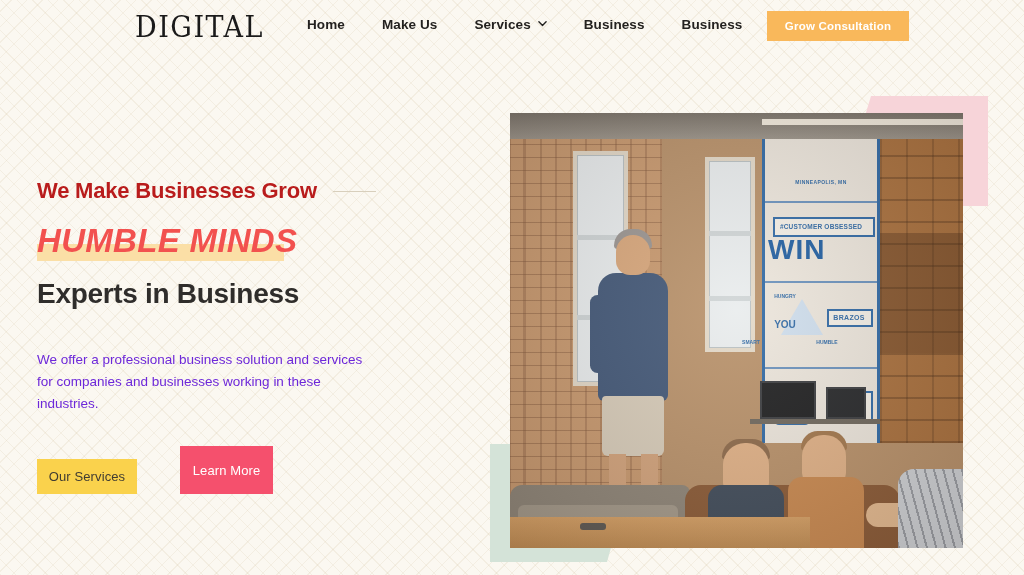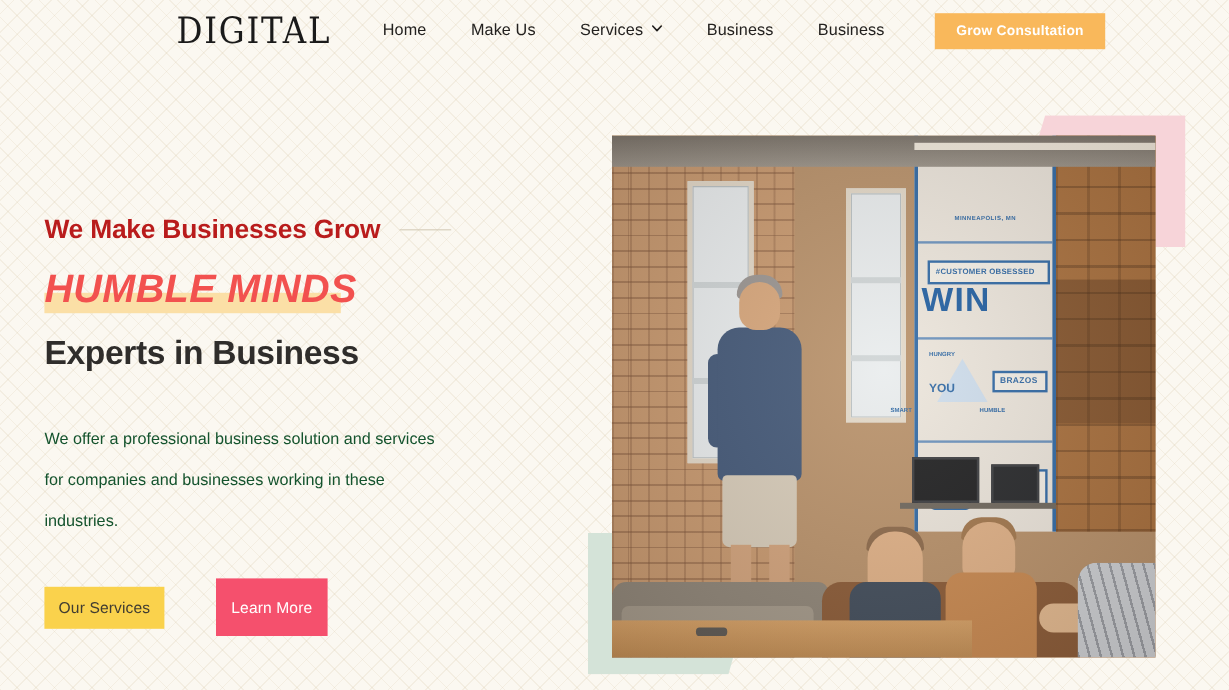--- a/index.html
+++ b/index.html
@@ -21,21 +21,20 @@
   }
 
   
   #site-header {
     position: absolute;
     top: 0; left: 0;
     width: 922px;
     height: 52px;
     display: flex;
     align-items: center;
-    margin-left: 12px;
   }
 
   #brand-logo {
     position: absolute;
     left: 135px;
     top: 8px;
     font-family: "DejaVu Serif", serif;
     font-size: 27px;
     letter-spacing: 1.5px;
     color: #1a1a1a;
@@ -52,21 +51,21 @@
     display: flex;
     align-items: center;
     gap: 0px;
   }
 
   .nav-item {
     display: flex;
     align-items: center;
     gap: 7px;
     font-size: 13.5px;
-    font-weight: normal;
+    font-weight: bold;
     color: #23211f;
     letter-spacing: 0.1px;
     white-space: nowrap;
     cursor: pointer;
     margin-right: 37px;
   }
   .nav-item:last-child { margin-right: 0; }
 
   .chevron-down {
     width: 9px;
@@ -160,29 +159,29 @@
     font-weight: bold;
     color: #2f2d2b;
     letter-spacing: -0.3px;
     white-space: nowrap;
     line-height: 38px;
   }
 
   #hero-paragraph {
     margin-top: 36px;
     font-size: 13.5px;
-    line-height: 34px;
-    color: #14532d;
+    line-height: 22px;
+    color: #6d28d9;
     width: 335px;
   }
 
   #hero-actions {
     margin-top: 31px;
     display: flex;
-    align-items: center;
+    align-items: flex-end;
     gap: 43px;
   }
 
   .hero-btn {
     border: none;
     cursor: pointer;
     font-family: "Liberation Sans", sans-serif;
     font-size: 13px;
     display: flex;
     align-items: center;

